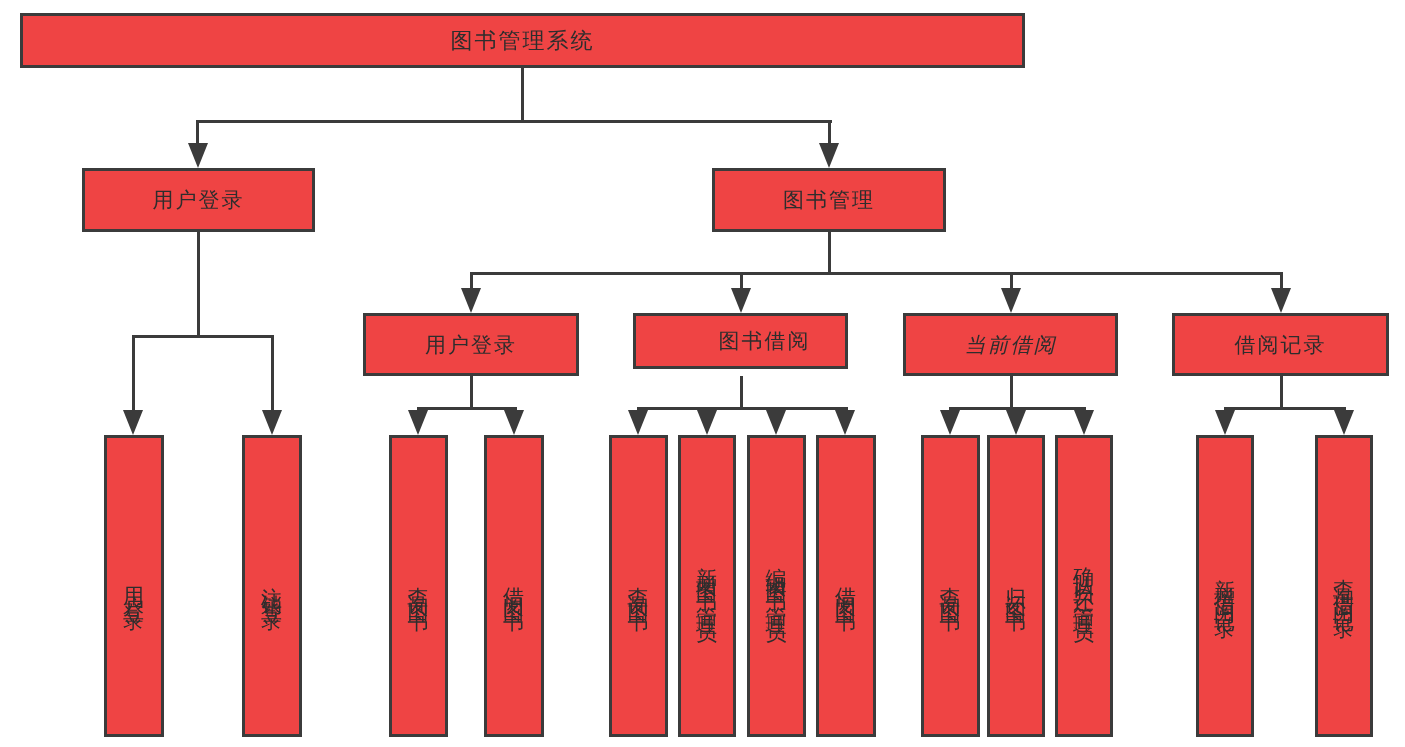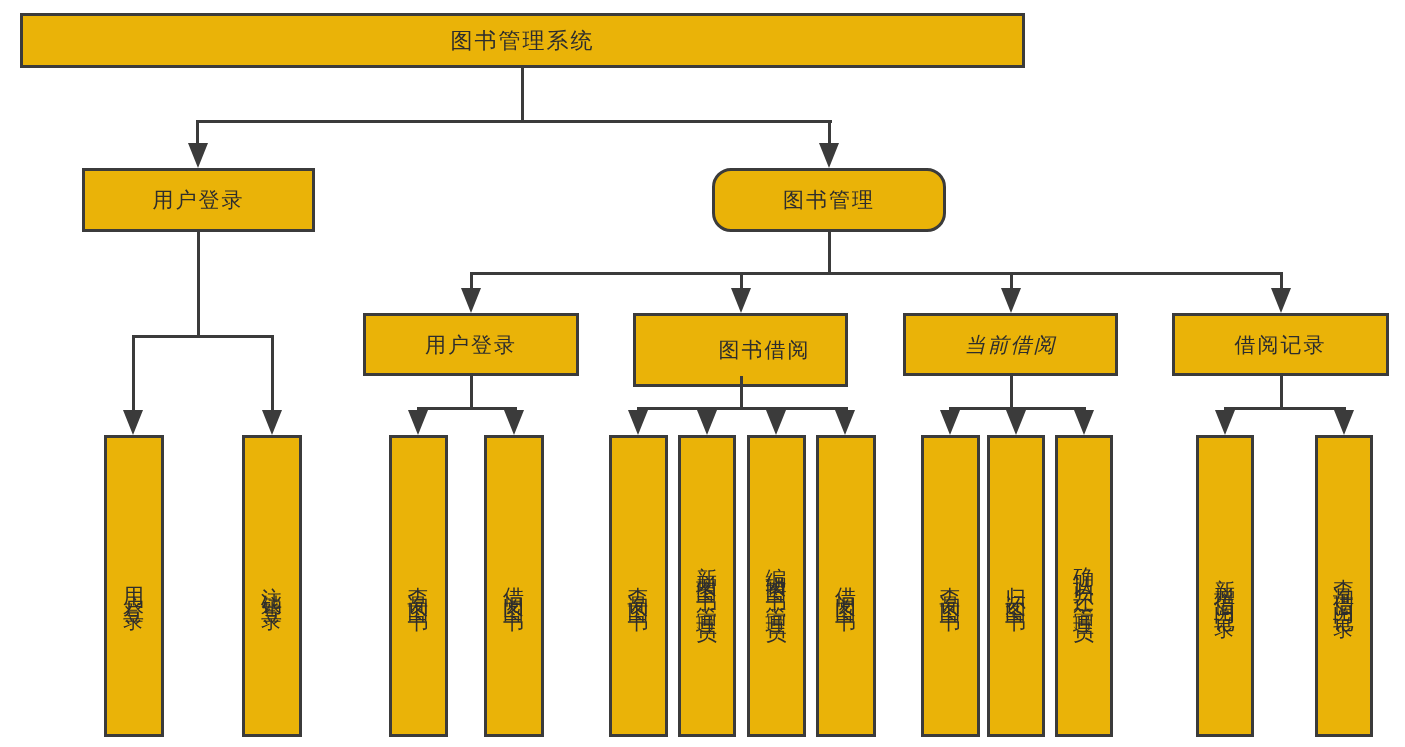--- a/index.html
+++ b/index.html
@@ -9,21 +9,21 @@
     height: 747px;
     background: #ffffff;
     font-family: "Liberation Sans", "DejaVu Sans", sans-serif;
     color: #2d2d2d;
     overflow: hidden;
   }
   .box {
     position: absolute;
     box-sizing: border-box;
     border: 3px solid #3b3b3b;
-    background: #eab308;
+    background: #ef4444;
     display: flex;
     align-items: center;
     justify-content: center;
   }
   .box .hlabel {
     font-size: 21px;
     letter-spacing: 2px;
     white-space: nowrap;
   }
   .box.title .hlabel { font-size: 22px; }
@@ -61,28 +61,28 @@
 
 <div id="stage">
 
   <div class="box title" style="left:20px; top:13px; width:1005px; height:55px;">
     <span class="hlabel">图书管理系统</span>
   </div>
 
   <div class="box" style="left:82px; top:168px; width:233px; height:64px;">
     <span class="hlabel">用户登录</span>
   </div>
-  <div class="box" style="left:712px; top:168px; width:234px; height:64px;border-radius:19px;">
+  <div class="box" style="left:712px; top:168px; width:234px; height:64px;">
     <span class="hlabel">图书管理</span>
   </div>
 
   <div class="box" style="left:363px; top:313px; width:216px; height:63px;">
     <span class="hlabel">用户登录</span>
   </div>
-  <div class="box" style="left:633px; top:313px; width:215px; height:74px;padding-left:48px;">
+  <div class="box" style="left:633px; top:313px; width:215px; height:56px;padding-left:48px;">
     <span class="hlabel">图书借阅</span>
   </div>
   <div class="box" style="left:903px; top:313px; width:215px; height:63px;font-style:italic;">
     <span class="hlabel">当前借阅</span>
   </div>
   <div class="box" style="left:1172px; top:313px; width:217px; height:63px;">
     <span class="hlabel">借阅记录</span>
   </div>
 
   <div class="box" style="left:104px; top:435px; width:60px; height:302px;">

